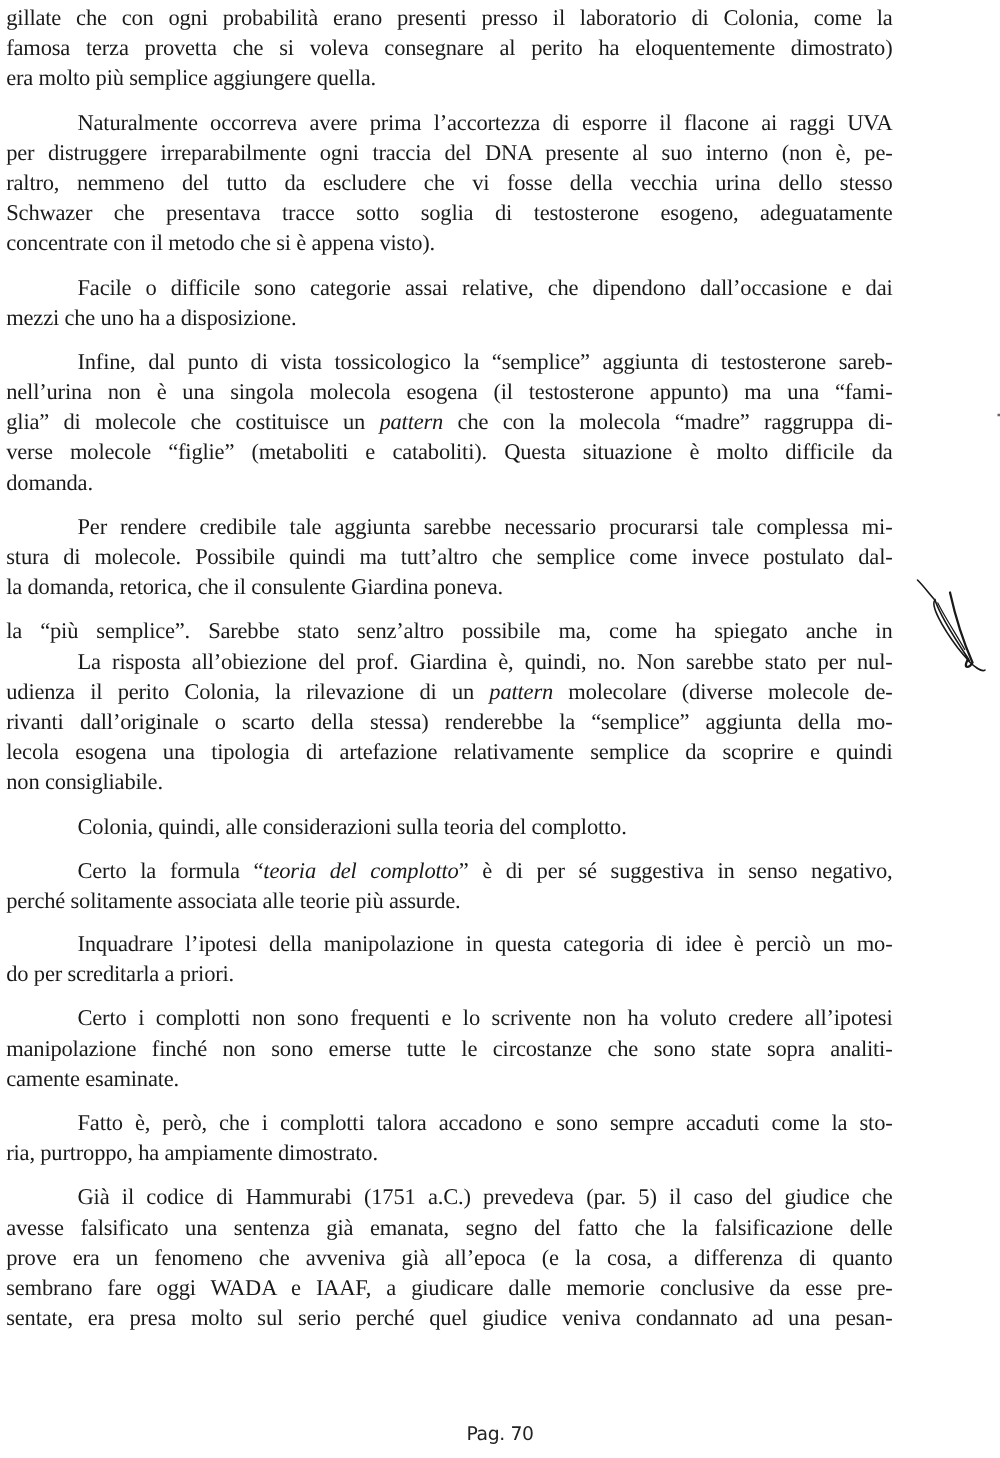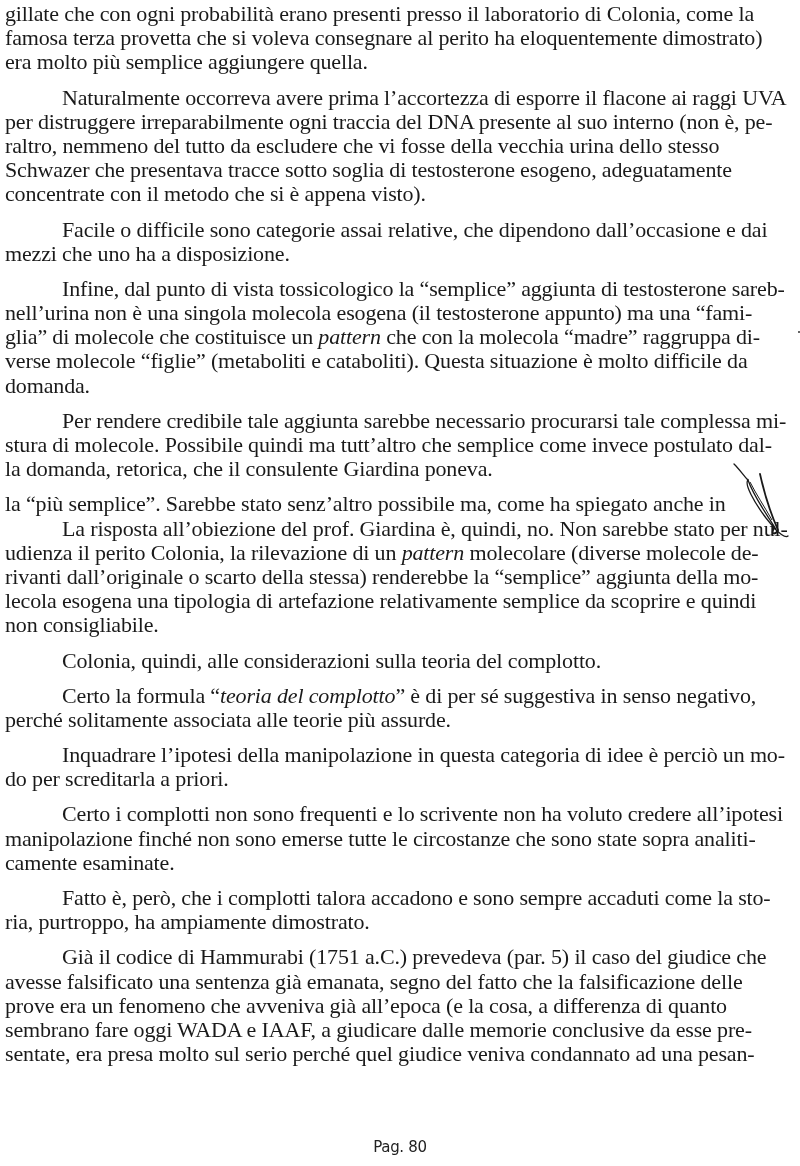--- a/index.html
+++ b/index.html
@@ -21,21 +21,21 @@
       top: 2px;
       width: 709px;
     }
     .para {
       margin: 0 0 11px 0;
     }
     .line {
       display: block;
       height: 24.2px;
       line-height: 24.2px;
-      font-size: 22px;
+      font-size: 18px;
       white-space: nowrap;
       text-align: justify;
       text-align-last: justify;
       letter-spacing: -0.15px;
     }
     .line.last {
       text-align: left;
       text-align-last: left;
     }
     .line.indent {
@@ -142,13 +142,13 @@
 <svg id="signature" viewBox="0 0 60 80" xmlns="http://www.w3.org/2000/svg">
   <path d="M4 2 C 10 8, 14 14, 18 18" fill="none" stroke="#1a1a1a" stroke-width="1.3" stroke-linecap="round"></path>
   <path d="M18 18 C 14 22, 24 40, 36 56 C 44 66, 48 70, 44 64 C 36 52, 22 30, 18 18 Z" fill="none" stroke="#1a1a1a" stroke-width="1.3"></path>
   <path d="M20 20 C 26 32, 34 44, 42 58" fill="none" stroke="#1a1a1a" stroke-width="1"></path>
   <path d="M30 12 C 34 30, 40 50, 48 68 C 46 72, 40 74, 44 66" fill="none" stroke="#1a1a1a" stroke-width="1.8" stroke-linecap="round"></path>
   <path d="M44 66 C 50 72, 56 76, 58 74" fill="none" stroke="#1a1a1a" stroke-width="1.3" stroke-linecap="round"></path>
 </svg>
 
 <div id="margin-dot"></div>
 
-<div id="page-number">Pag. 80</div>
+<div id="page-number">Pag. 70</div>
 
 </body></html>

